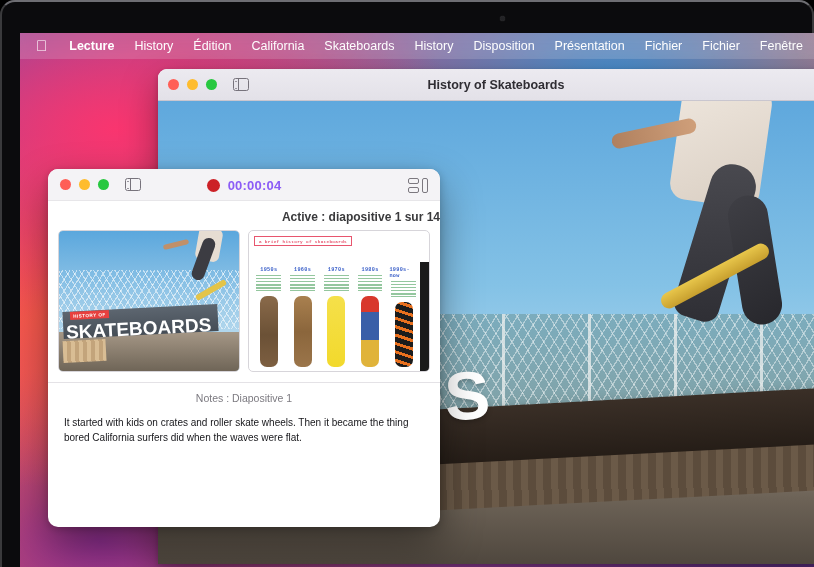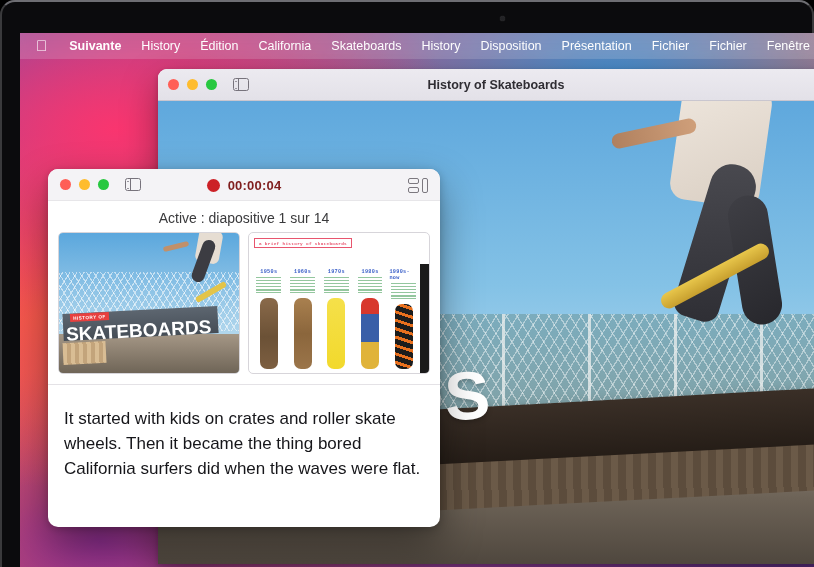--- a/index.html
+++ b/index.html
@@ -198,38 +198,38 @@
     background: #f4f3f6;
     display: flex; align-items: center; padding: 0 12px;
     border-bottom: 1px solid rgba(0,0,0,0.05);
   }
   .pw-timer {
     position: absolute; left: 0; right: 0; top: 0; height: 32px;
     display: flex; align-items: center; justify-content: center; gap: 8px;
     pointer-events: none;
   }
   .rec-dot { width: 13px; height: 13px; border-radius: 50%; background: #cc2127; }
-  .timer-text { font-size: 13px; font-weight: bold; color: #7f1d1d; letter-spacing: .2px; }
+  .timer-text { font-size: 13px; font-weight: bold; color: #8b5cf6; letter-spacing: .2px; }
   .layout-icon {
     position: absolute; right: 12px; top: 9px;
     width: 20px; height: 15px;
   }
   .layout-icon i {
     position:absolute; border:1.4px solid #7c787f; border-radius:2px; display:block;
   }
   .li-a { left:0; top:0; width:11px; height:6px; }
   .li-b { left:0; top:8.5px; width:11px; height:6px; }
   .li-c { right:0; top:0; width:6px; height:14.5px; }
 
   .pw-labels {
     display: flex; padding: 9px 0 6px;
   }
   .pw-label {
-    flex: 1; text-align: center;
-    font-size: 14px; color: #3a3a3c;
+    flex: 1; text-align: right;
+    font-size: 12px; color: #3a3a3c; font-weight: bold;
   }
   .pw-thumbs { display: flex; gap: 8px; padding: 0 10px 10px; }
   .thumb {
     flex: 1; height: 142px; border-radius: 5px; overflow: hidden;
     border: 1px solid #d7d5da; background: #fff; position: relative;
   }
 
   
   .t-sky { position:absolute; inset:0; background: linear-gradient(#5ba7dd, #9fcde9 55%, #cfe6f3 100%); }
   .t-fence {
@@ -291,38 +291,38 @@
 
   
   .pw-notes {
     border-top: 1px solid #e4e2e6;
     padding: 9px 0 0;
     height: 100%;
   }
   .notes-label { text-align:center; font-size:10.5px; color:#7c7a80; }
   .notes-body {
     padding: 12px 16px 0;
-    font-size: 17px; line-height: 1.48; color: #16161a;
+    font-size: 10px; line-height: 1.48; color: #16161a;
   }
 </style>
 </head>
 <body>
 
 <div class="screen-frame">
   <div class="bezel-top">
     <div class="camera-dot"></div>
   </div>
   <div class="bezel-side-l"></div>
 
   <div class="desktop">
     <div class="wallpaper"></div>
 
     <div class="menubar">
       <span class="apple"></span>
-      <span class="mi app-name">Suivante</span>
+      <span class="mi app-name">Lecture</span>
       <span class="mi">History</span>
       <span class="mi">Édition</span>
       <span class="mi">California</span>
       <span class="mi">Skateboards</span>
       <span class="mi">History</span>
       <span class="mi">Disposition</span>
       <span class="mi">Présentation</span>
       <span class="mi">Fichier</span>
       <span class="mi">Fichier</span>
       <span class="mi">Fenêtre</span>
@@ -425,18 +425,19 @@
             <div class="t2-col">
               <div class="t2-decade">1990s-now</div>
               <div class="t2-caption"></div>
               <div class="t2-board b5"></div>
             </div>
           </div>
         </div>
       </div>
 
       <div class="pw-notes">
+        <div class="notes-label">Notes : Diapositive 1</div>
         <div class="notes-body">It started with kids on crates and roller skate wheels. Then it became the thing bored California surfers did when the waves were flat.</div>
       </div>
     </div>
 
   </div>
 </div>
 
 </body></html>

